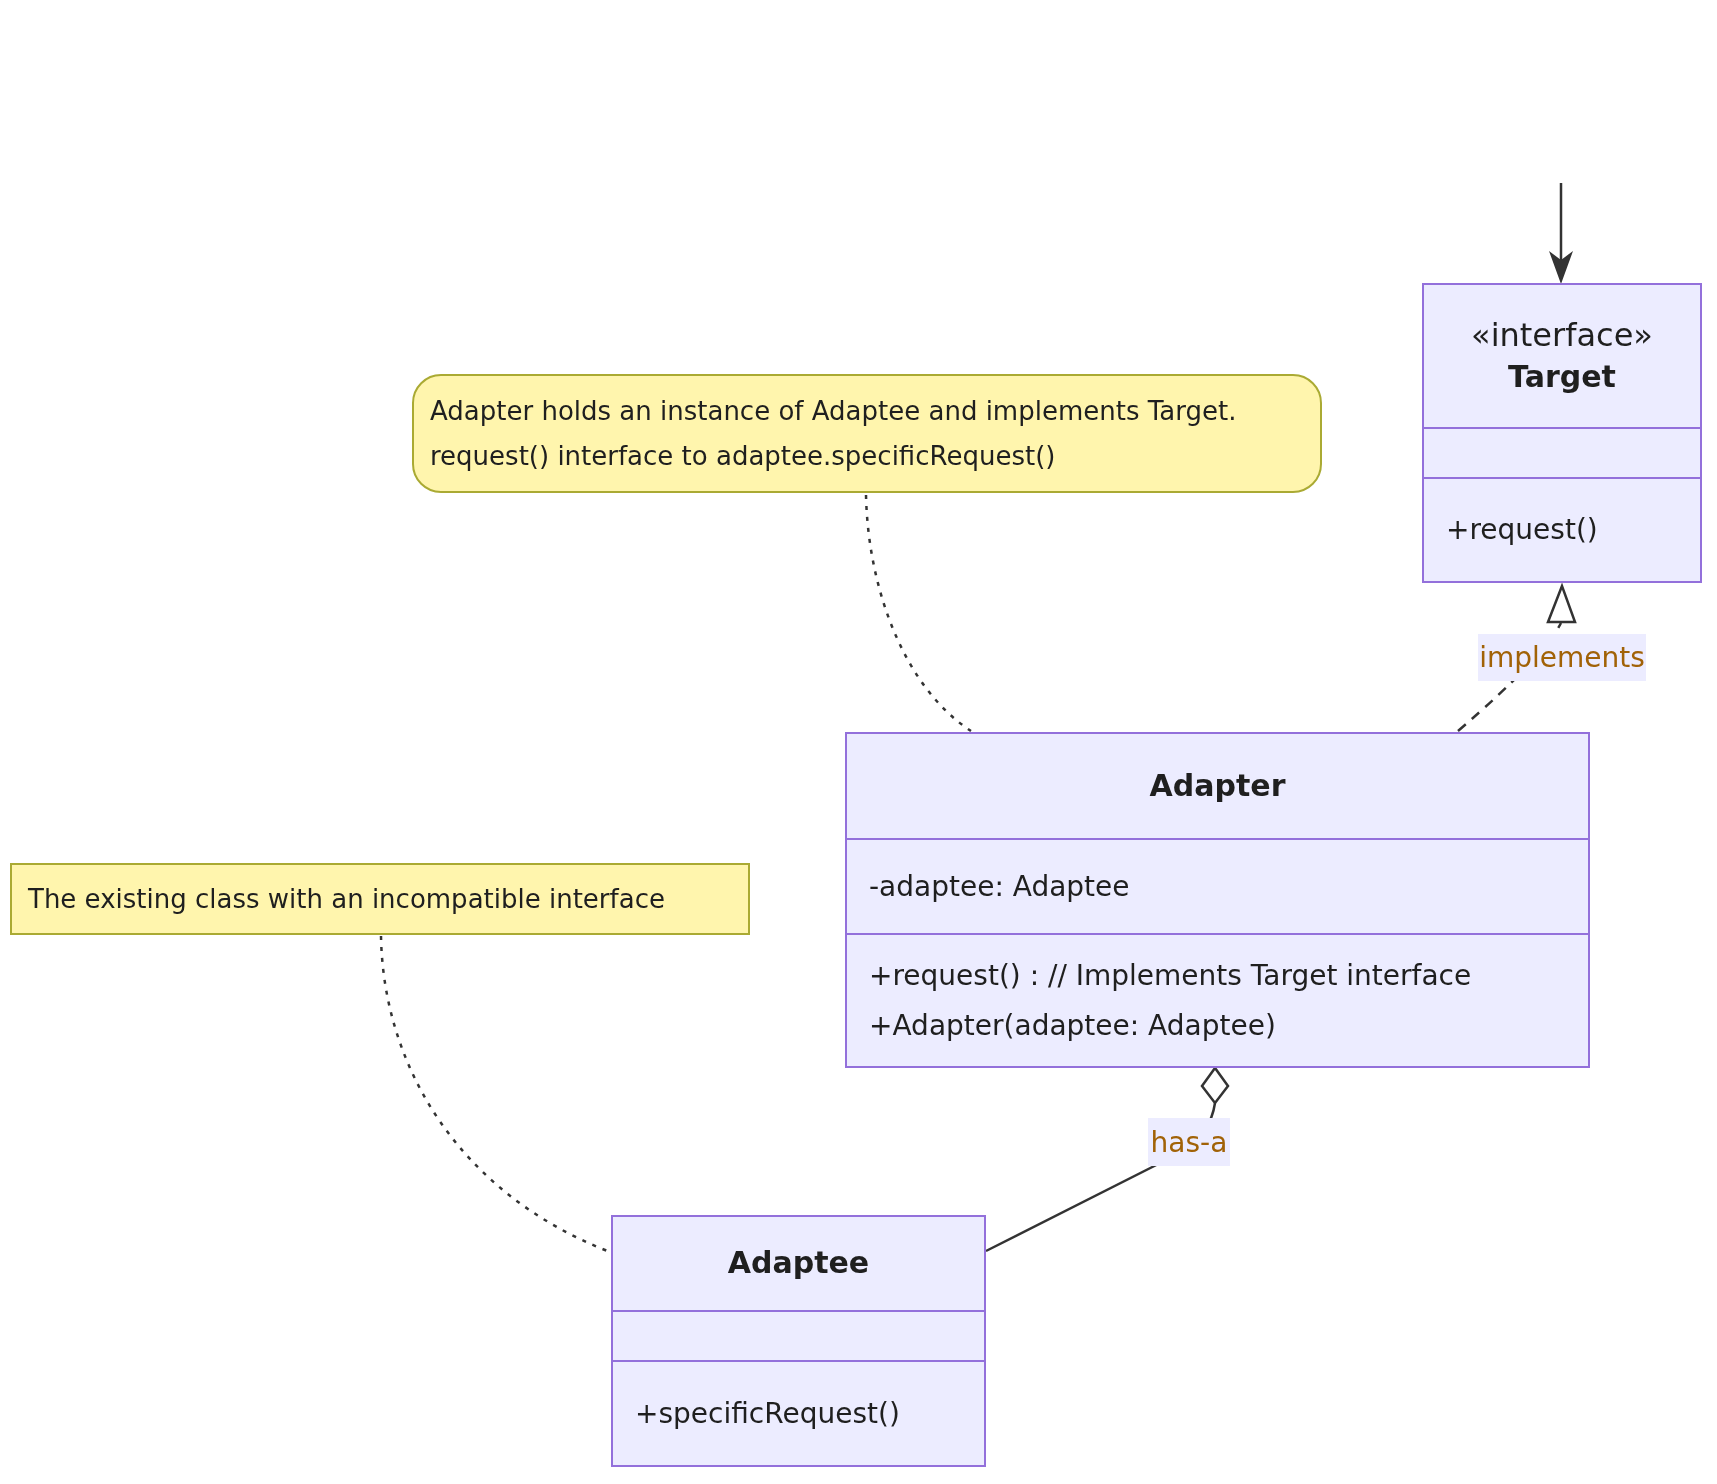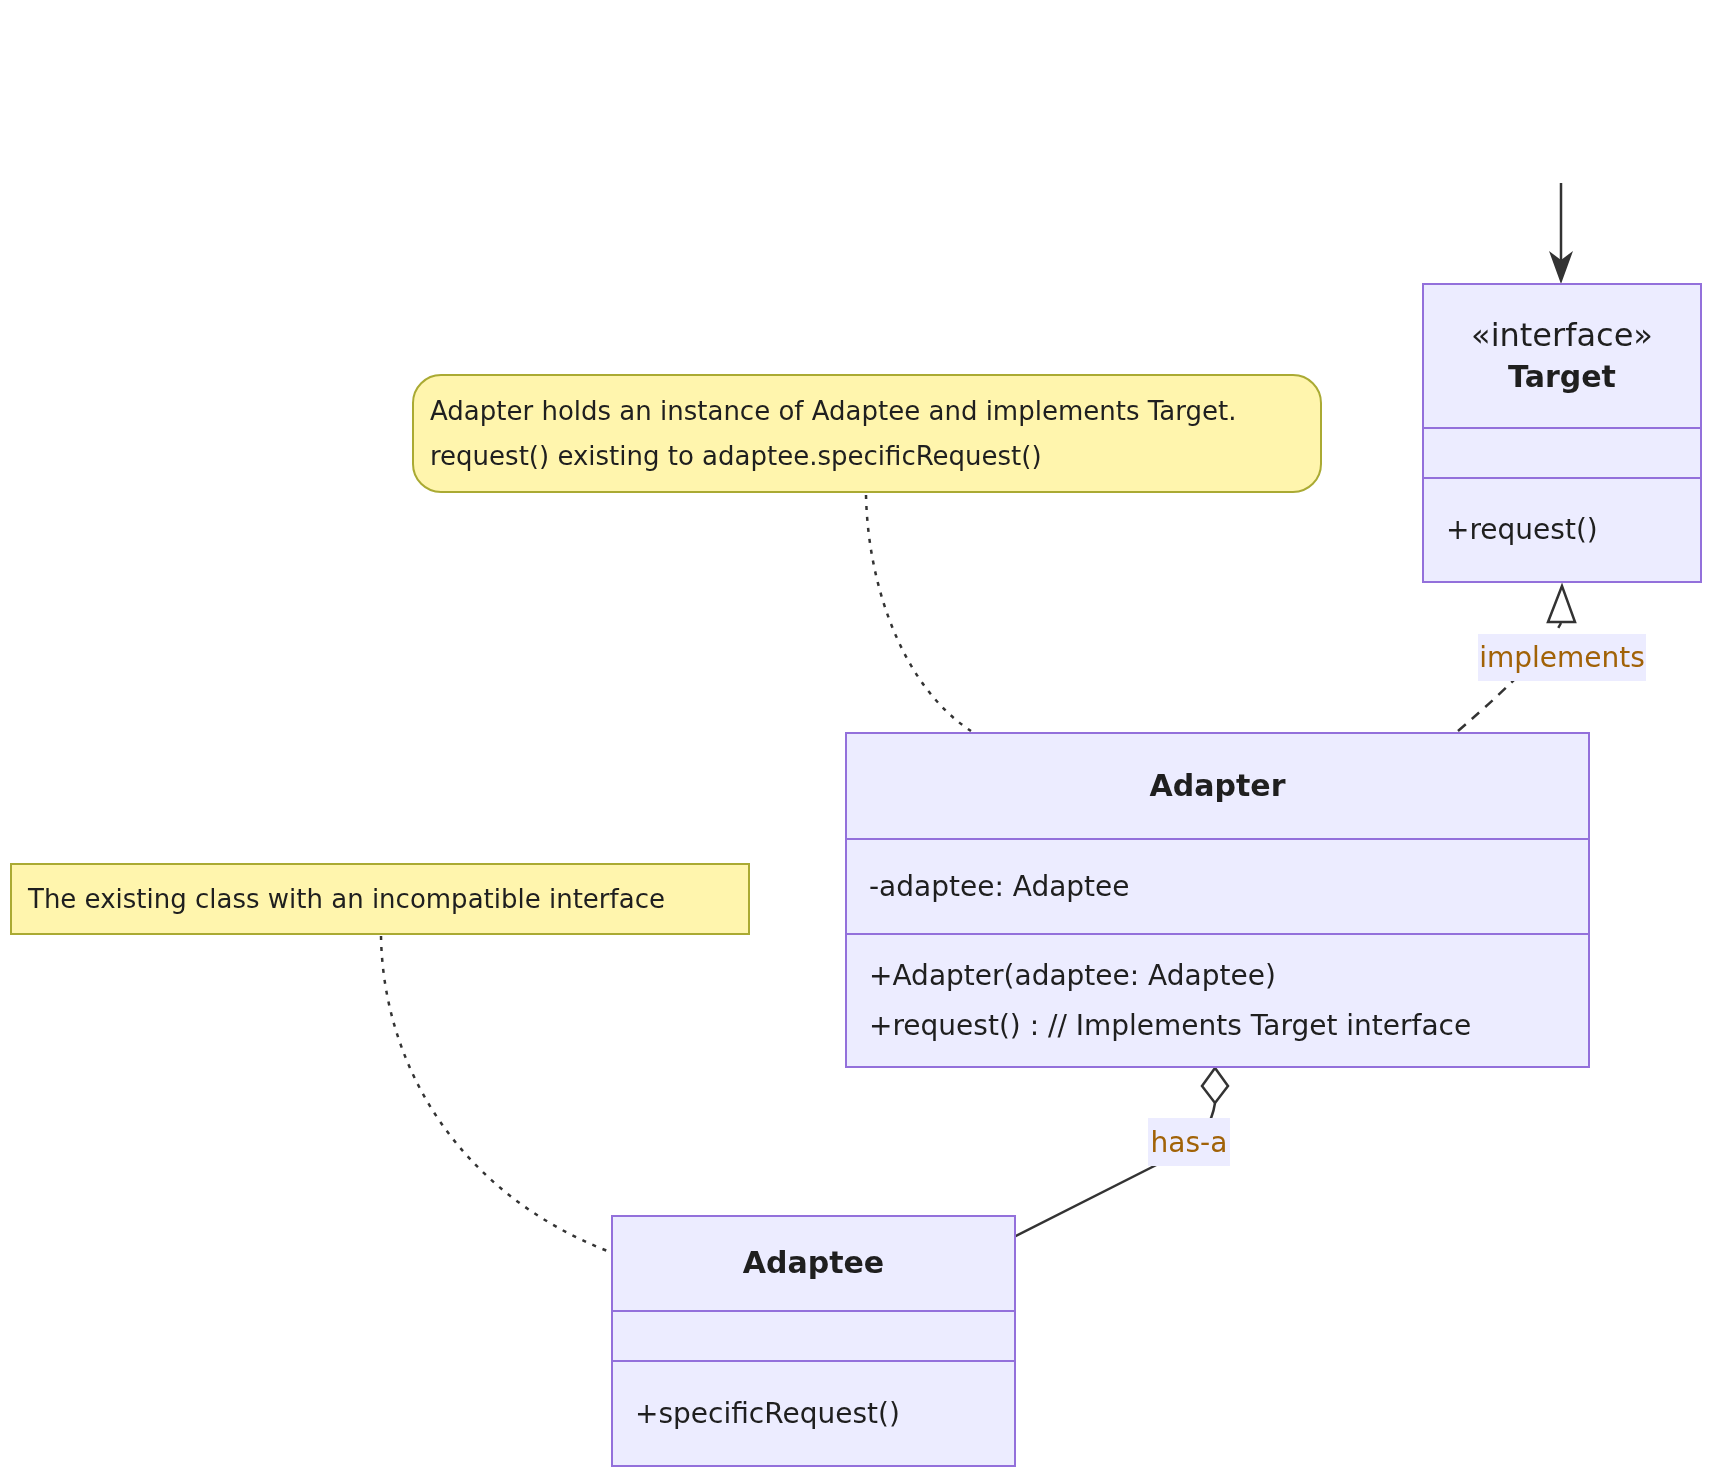--- a/index.html
+++ b/index.html
@@ -36,21 +36,21 @@
   .target{left:1422px;top:283px;width:280px;height:300px;}
   .target .c-title{height:142px;}
   .target .c-attrs{height:50px;}
   .target .c-methods{flex:1;}
 
   .adapter{left:845px;top:732px;width:745px;height:336px;}
   .adapter .c-title{height:104px;}
   .adapter .c-attrs{height:95px;}
   .adapter .c-methods{flex:1;}
 
-  .adaptee{left:611px;top:1215px;width:405px;height:252px;}
+  .adaptee{left:611px;top:1215px;width:375px;height:252px;}
   .adaptee .c-title{height:93px;}
   .adaptee .c-attrs{height:50px;}
   .adaptee .c-methods{flex:1;}
 
   
   .note{
     position:absolute;z-index:2;box-sizing:border-box;
     background:#FFF5AD;border:2px solid #AAAA33;
     font-size:26px;color:#1f1f1f;
     display:flex;flex-direction:column;justify-content:center;
@@ -102,39 +102,39 @@
   </div>
 
   <div class="uml-class adapter">
     <div class="compartment c-title">
       <span>Adapter</span>
     </div>
     <div class="compartment c-attrs">
       <div class="member">-adaptee: Adaptee</div>
     </div>
     <div class="compartment c-methods">
+      <div class="member">+request() : // Implements Target interface</div>
       <div class="member">+Adapter(adaptee: Adaptee)</div>
-      <div class="member">+request() : // Implements Target interface</div>
     </div>
   </div>
 
   <div class="uml-class adaptee">
     <div class="compartment c-title">
       <span>Adaptee</span>
     </div>
     <div class="compartment c-attrs"></div>
     <div class="compartment c-methods">
       <div class="member">+specificRequest()</div>
     </div>
   </div>
 
   <div class="edge-label label-implements">implements</div>
   <div class="edge-label label-hasa">has-a</div>
 
   <div class="note note-adapter">
     <div class="note-line">Adapter holds an instance of Adaptee and implements Target.</div>
-    <div class="note-line">request() existing to adaptee.specificRequest()</div>
+    <div class="note-line">request() interface to adaptee.specificRequest()</div>
   </div>
   <div class="note note-adaptee">
     <div class="note-line">The existing class with an incompatible interface</div>
   </div>
 
 </div>
 
 </body></html>

